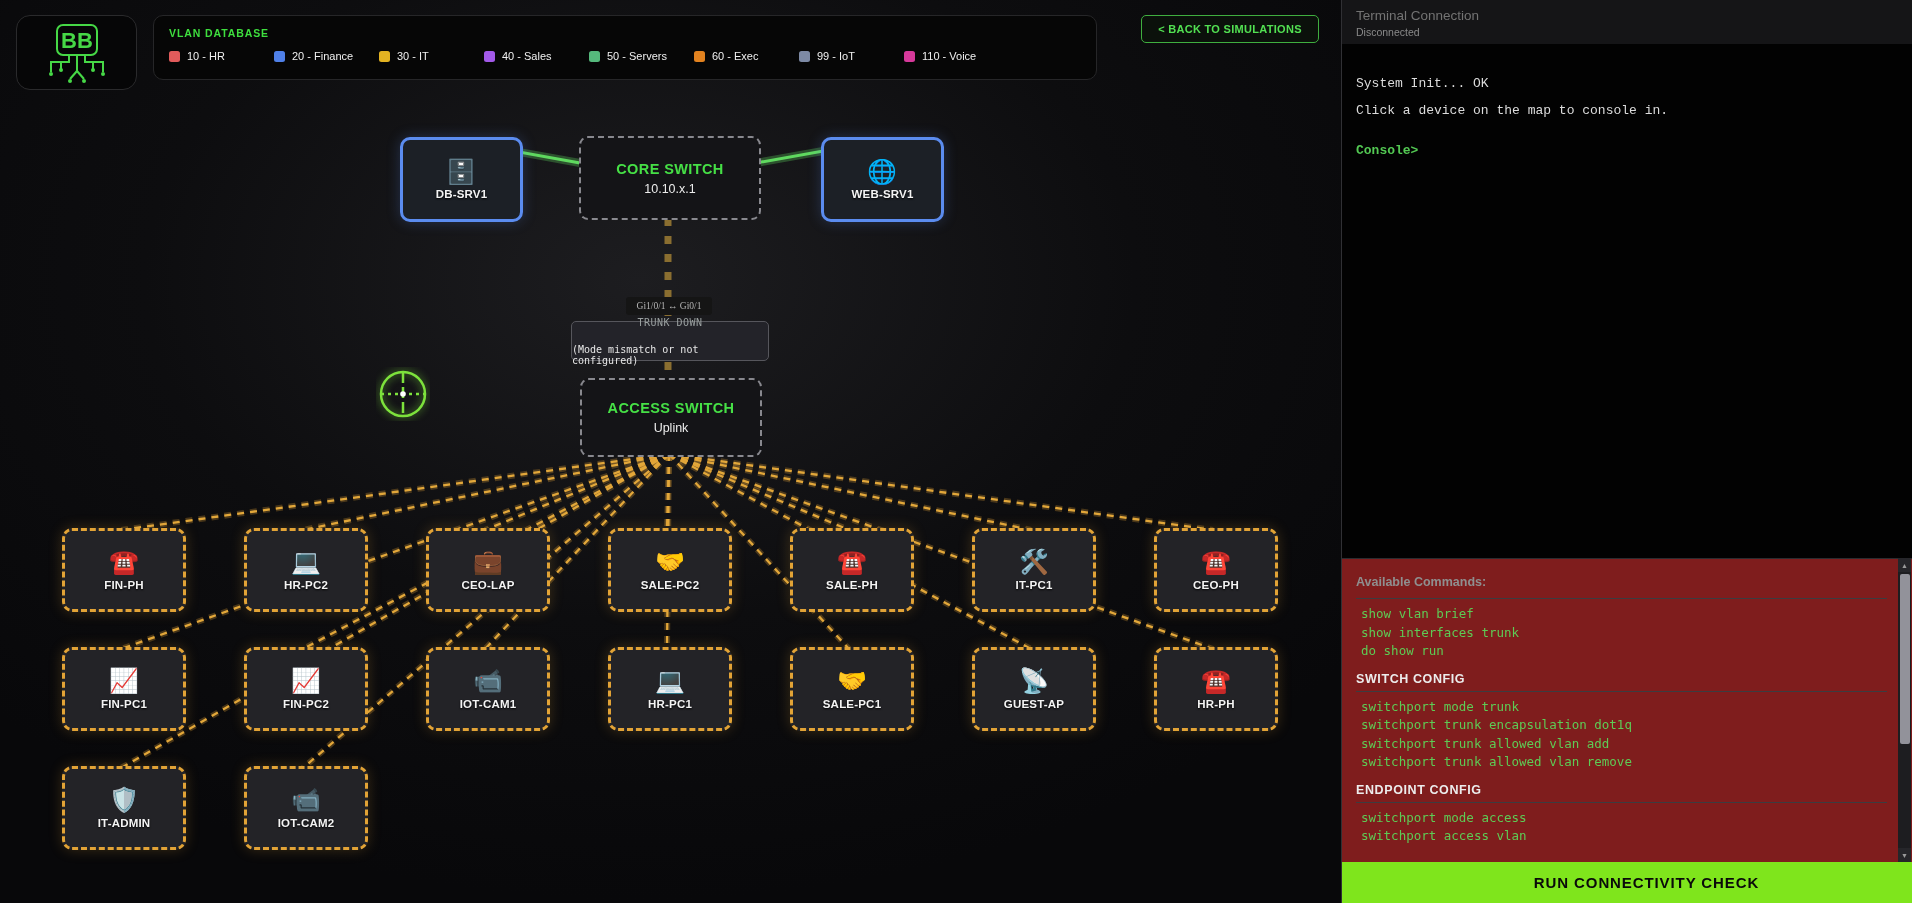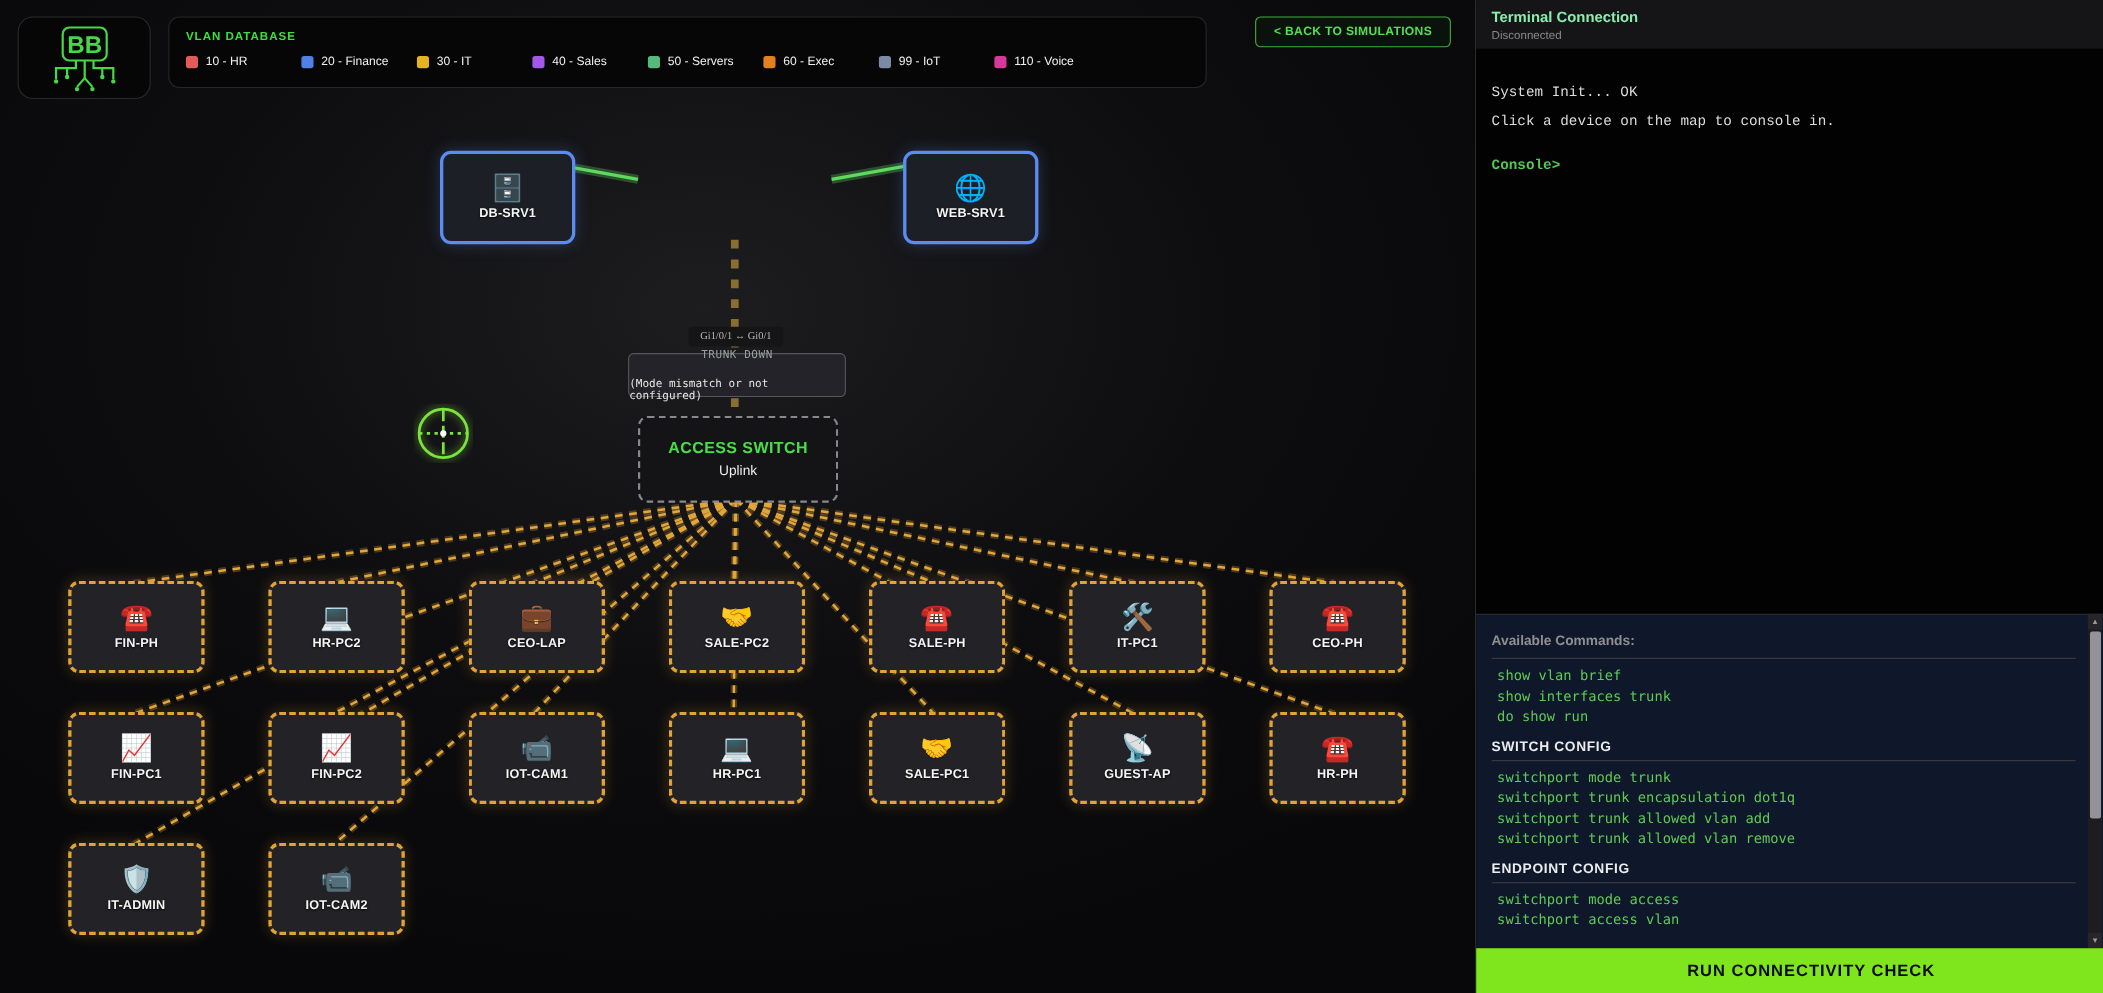--- a/index.html
+++ b/index.html
@@ -48,27 +48,27 @@
     align-items:center;justify-content:center;font-family:"DejaVu Sans Mono",monospace;}
   #trunk-tip .t1{font-size:10px;color:#9aa0a0;letter-spacing:.5px;}
   #trunk-tip .t2{font-size:10px;color:#e6e6e6;margin-top:16px;}
   
   #crosshair{position:absolute;left:376px;top:367px;z-index:2;}
   
   #right-panel{position:absolute;left:1341px;top:0;width:571px;height:903px;background:#050505;
     border-left:1px solid #303034;}
   #term-header{position:absolute;left:0;top:0;right:0;height:44px;background:#151517;
     border-bottom:1px solid #2e2e33;}
-  #term-title{position:absolute;left:14px;top:8px;font-size:13.5px;font-weight:700;color:#86efac;text-align:right;}
+  #term-title{position:absolute;left:14px;top:8px;font-size:13.5px;font-weight:400;color:#737373;text-align:right;}
   #term-status{position:absolute;left:14px;top:26px;font-size:10.5px;color:#8a8a8a;}
   #term-body{position:absolute;left:0;top:44px;right:0;height:514px;background:#020202;
     padding:26px 14px 0;box-sizing:border-box;font-family:"Liberation Mono",monospace;
     font-size:13px;color:#dcdcdc;line-height:27px;}
   #term-prompt{color:#53c953;font-weight:700;margin-top:13px;}
-  #commands{position:absolute;left:0;top:558px;right:0;height:304px;background:#0f172a;
+  #commands{position:absolute;left:0;top:558px;right:0;height:304px;background:#7f1d1d;
     border-top:1px solid #2c2c30;padding:16px 26px 0 14px;box-sizing:border-box;overflow:hidden;}
   .cmd-title{font-size:12.5px;font-weight:700;color:#8f8f8f;margin-bottom:9px;}
   .cmd-head{font-size:12.5px;font-weight:700;color:#ececec;letter-spacing:.6px;margin-top:11px;}
   .cmd-rule{border:none;border-top:1px solid #3c3c40;margin:5px 0 6px;}
   .cmd-line{font-family:"DejaVu Sans Mono",monospace;font-size:12.5px;color:#5ecb55;
     line-height:18.5px;padding-left:5px;}
   
   #cmd-scrollbar{position:absolute;right:2px;top:558px;width:13px;height:304px;background:#1d1d20;}
   .sb-arrow{position:absolute;left:0;width:13px;height:14px;background:#26262a;color:#9a9a9a;
     font-size:7px;display:flex;align-items:center;justify-content:center;}
@@ -190,20 +190,24 @@
           </div>
         </div>
     </div>
 
     <button id="back-btn">&lt; BACK TO SIMULATIONS</button>
 
     <div class="node server" style="left:400px;top:137px;">
       <span class="icon">🗄️</span>
       <span class="nlabel">DB-SRV1</span>
     </div>
+    <div class="node switch" style="left:579px;top:136px;">
+      <span class="sw-title">CORE SWITCH</span>
+      <span class="sw-sub">10.10.x.1</span>
+    </div>
     <div class="node server" style="left:821px;top:137px;">
       <span class="icon">🌐</span>
       <span class="nlabel">WEB-SRV1</span>
     </div>
 
     <div id="port-badge">Gi1/0/1 ↔ Gi0/1</div>
     <div id="trunk-tip">
       <span class="t1">TRUNK DOWN</span>
       <span class="t2">(Mode mismatch or not configured)</span>
     </div>

